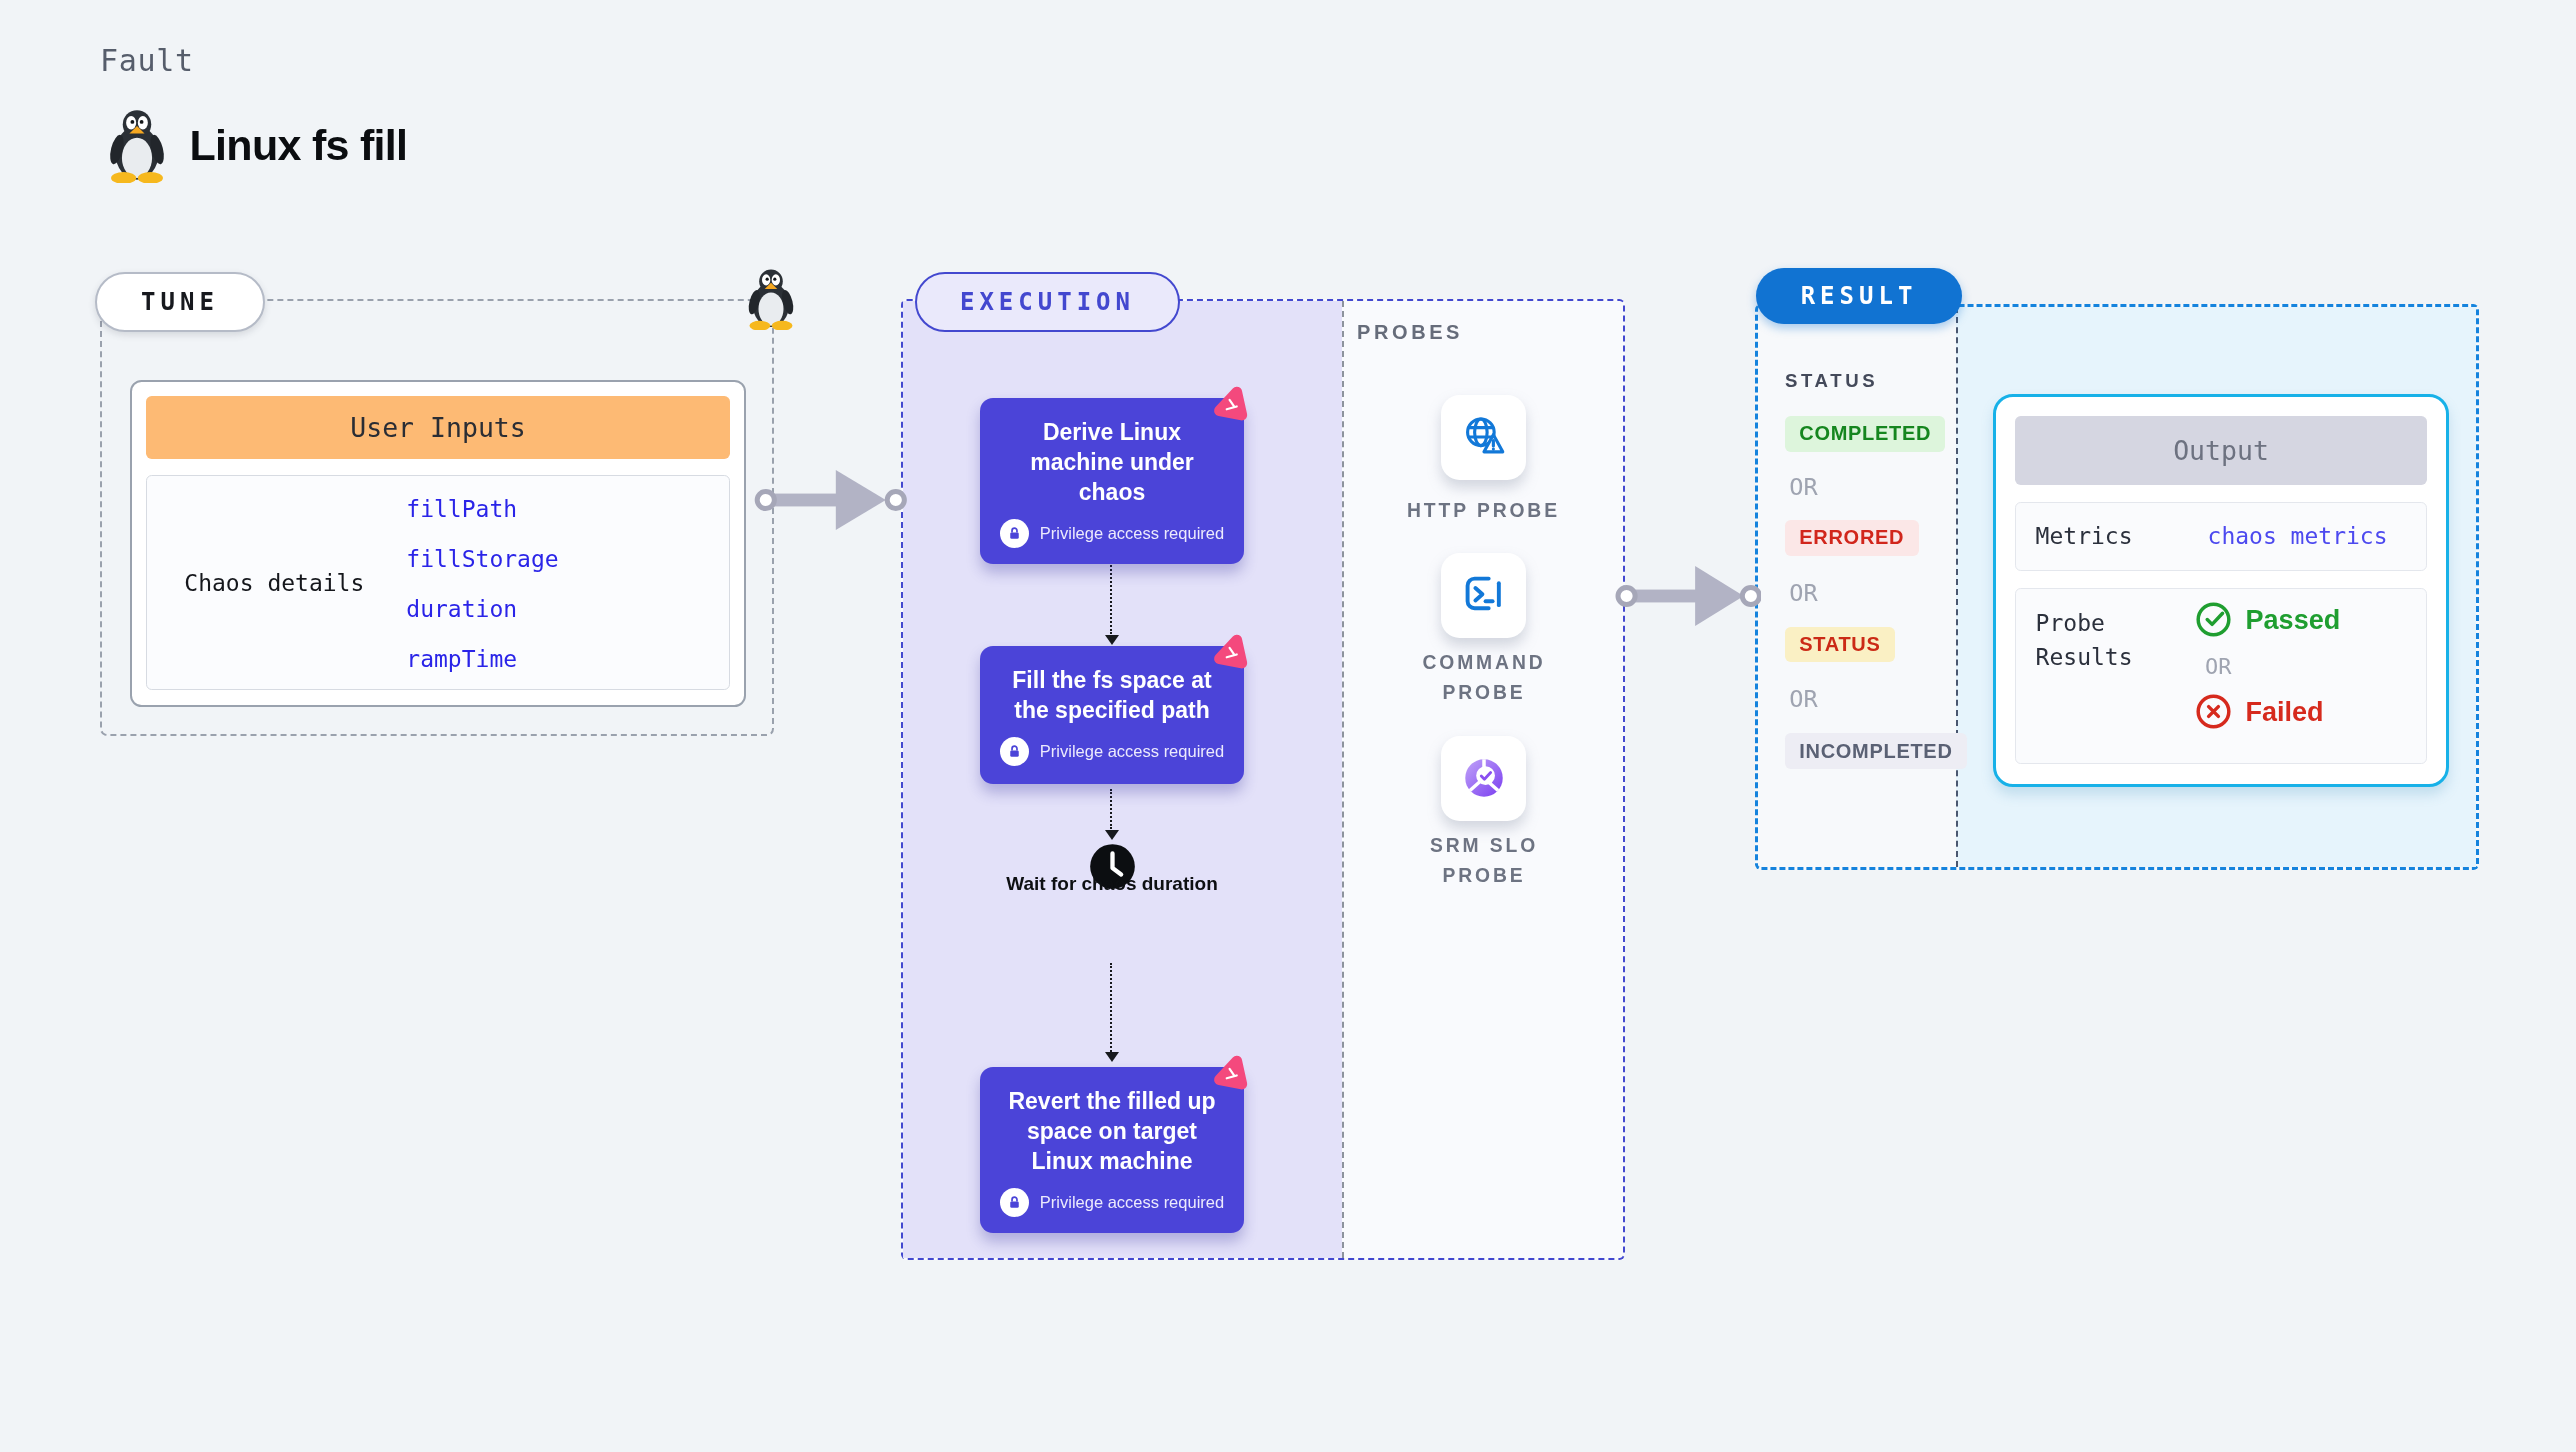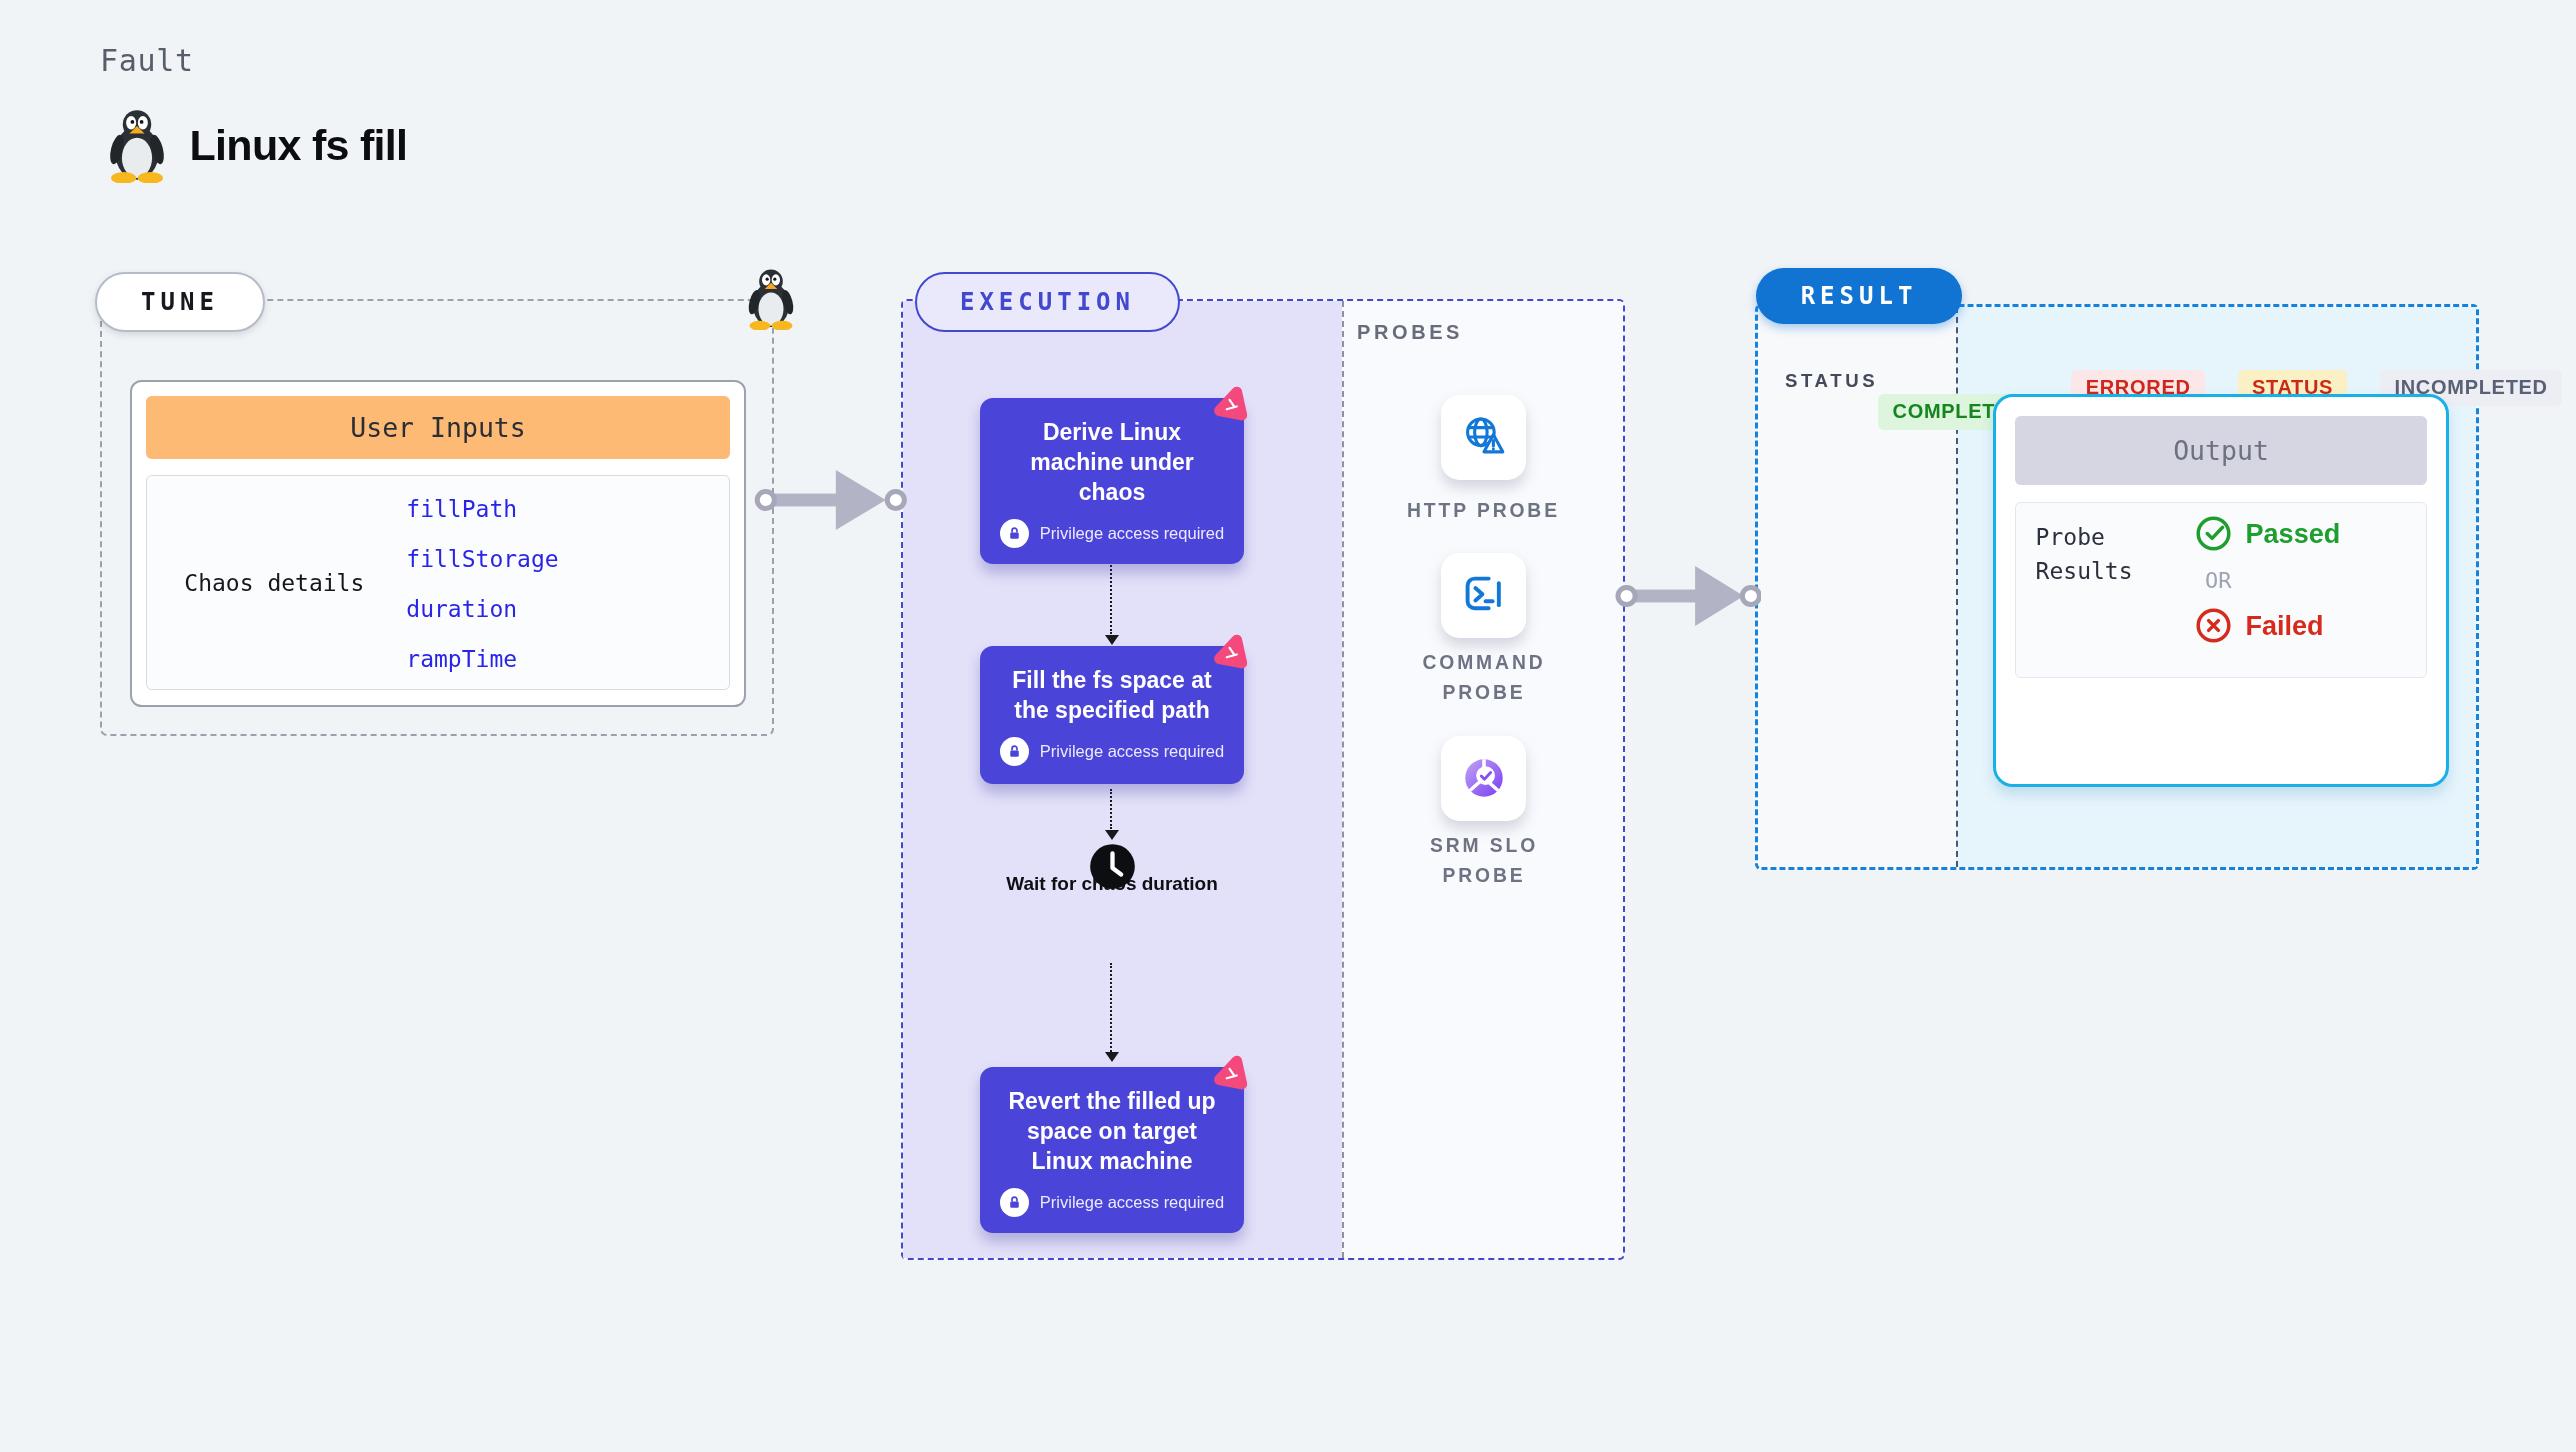--- a/index.html
+++ b/index.html
@@ -76,21 +76,21 @@
                color:#6d7382;line-height:1.55;z-index:3;}
   .plabel-1{left:1340px;top:496px;width:287px;}
   .plabel-2{left:1405px;top:648px;width:158px;}
   .plabel-3{left:1405px;top:831px;width:158px;}
 
   
   .result-box{left:1755px;top:304px;width:724px;height:566px;border:3.6px dashed #1583dd;
               border-radius:5.7px;background:#f7f9fb;box-sizing:border-box;}
   .result-right{position:absolute;left:198px;top:0;bottom:0;right:0;background:#e6f4fc;
                 border-left:2.1px dashed #4a5770;}
-  .status-col{left:1785px;top:370px;width:179px;display:flex;
+  .status-col{left:1785px;top:370px;width:179px;display:flex;flex-direction:column;
               align-items:flex-start;z-index:3;justify-content:space-between;}
   .status-title{font-weight:bold;font-size:18.6px;letter-spacing:3.6px;color:#444a5a;}
   .status-badge{margin-top:0;font-weight:bold;font-size:20px;letter-spacing:0.7px;
                 padding:6.4px 14.3px;border-radius:5.7px;white-space:nowrap;}
   .badge-1{margin-top:24px;}
   .or-label{font-family:"DejaVu Sans Mono",monospace;font-size:23.6px;color:#9fa4b1;
             margin:21.5px 0 18.6px 4.3px;}
   .or-2,.or-3{margin:23px 0 20px 4.3px;}
 
   .output-box{left:1993px;top:394px;width:456px;height:393px;background:#ffffff;
@@ -328,20 +328,24 @@
   <div class="or-label">OR</div>
   <div class="status-badge" style="color:#d1261c;background:#fbe7e7;">ERRORED</div>
   <div class="or-label or-2">OR</div>
   <div class="status-badge" style="color:#cb2a16;background:#faf0c4;">STATUS</div>
   <div class="or-label or-3">OR</div>
   <div class="status-badge" style="color:#5a6174;background:#ededf4;">INCOMPLETED</div>
 </div>
 
 <div class="abs output-box">
   <div class="output-header mono center">Output</div>
+  <div class="output-row row-metrics">
+    <span class="metrics-label mono">Metrics</span>
+    <span class="metrics-value mono">chaos metrics</span>
+  </div>
   <div class="output-row row-probe-results">
     <div class="pr-label mono">Probe Results</div>
     <div class="pr-results">
       <div class="pr-line">
         <span>
           <svg viewBox="0 0 56 56">
             <circle cx="28" cy="28" r="22" fill="none" stroke="#1f9e30" stroke-width="5"></circle>
             <path d="M19 28 l7 7 L41 19" fill="none" stroke="#1f9e30" stroke-width="5" stroke-linecap="round" stroke-linejoin="round"></path>
           </svg>
         </span>

